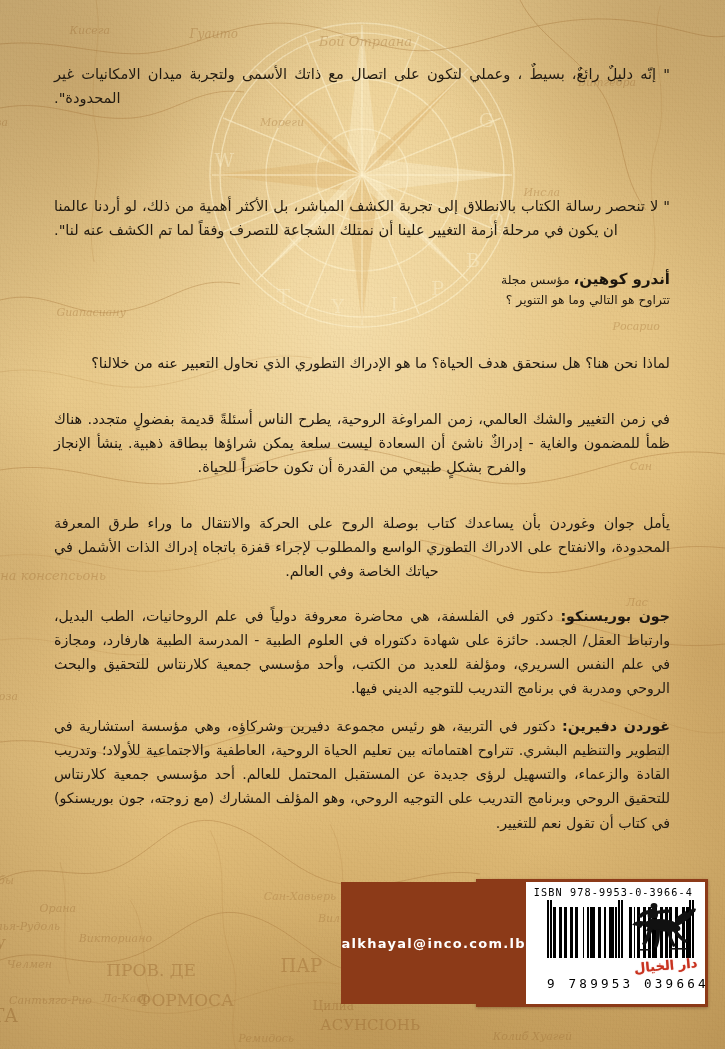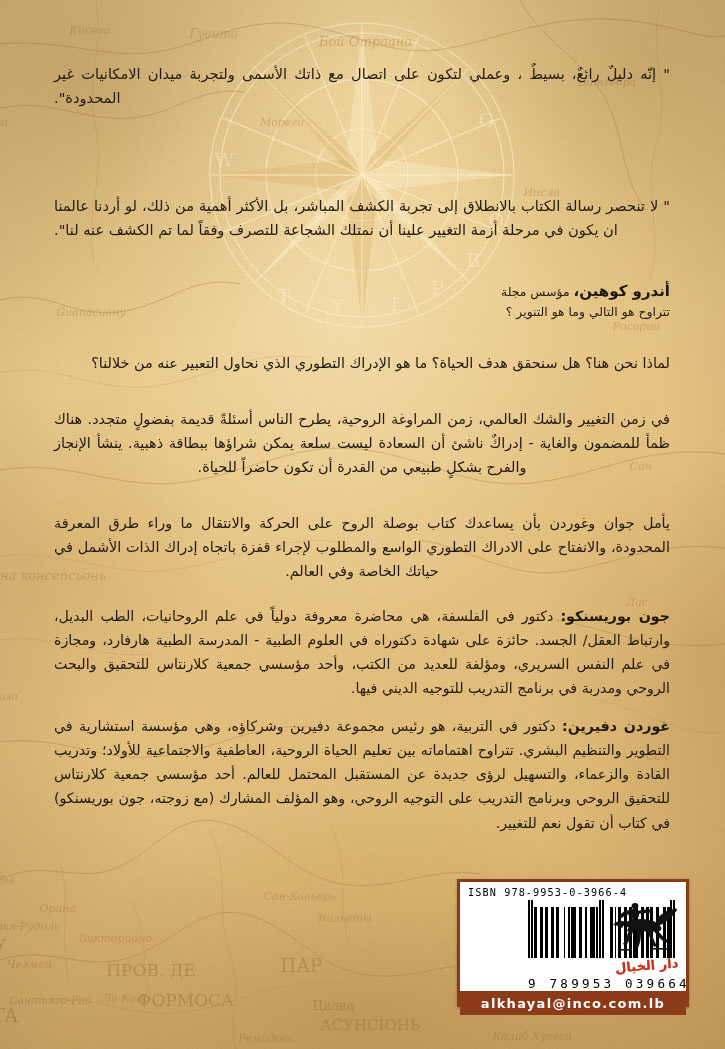--- a/index.html
+++ b/index.html
@@ -118,30 +118,30 @@
     line-height: 1.70;
     text-align: justify;
     text-align-last: right;
     direction: rtl;
   }
   .bio-par b { font-weight: bold; }
 
   
   #isbn-box {
     position: absolute;
-    left: 457px;
+    left: 476px;
     top: 879px;
     width: 232px;
     height: 128px;
     background: #ffffff;
     border: 3px solid #8c3a18;
     box-sizing: border-box;
     box-shadow: 0 1px 3px rgba(60,30,10,.35);
     display: flex;
-    flex-direction: column;
+    flex-direction: row;
   }
   #isbn-inner {
     flex: 1 1 auto;
     background: #fff;
     position: relative;
     padding: 5px 8px 0 8px;
     box-sizing: border-box;
   }
   #isbn-text {
     font-family: "DejaVu Sans Mono", "Liberation Mono", monospace;
@@ -330,21 +330,21 @@
 
   <div id="content">
 
     <div class="txt-block" style="left:54px; top:62px; width:616px;">
       <div class="quote">" إنّه دليلٌ رائعٌ، بسيطٌ ، وعملي لتكون على اتصال مع ذاتك الأسمى ولتجربة ميدان الامكانيات غير المحدودة".</div>
     </div>
 
     <div class="txt-block" style="left:54px; top:194px; width:616px;">
       <div class="quote">" لا تنحصر رسالة الكتاب بالانطلاق إلى تجربة الكشف المباشر، بل الأكثر أهمية من ذلك، لو أردنا عالمنا ان يكون في مرحلة أزمة التغيير علينا أن نمتلك الشجاعة للتصرف وفقاً لما تم الكشف عنه لنا".</div>
     </div>
-    <div class="txt-block" style="left:54px; top:280px; width:616px;">
+    <div class="txt-block" style="left:54px; top:268px; width:616px;">
       <div class="attrib-name"><span>أندرو كوهين،</span><span class="sub"> مؤسس مجلة</span></div>
       <div class="attrib-sub">تتراوح هو التالي وما هو التنوير ؟</div>
     </div>
 
     <div class="txt-block" style="left:54px; top:408px; width:616px;">
       <div class="body-par center-last">في زمن التغيير والشك العالمي، زمن المراوغة الروحية، يطرح الناس أسئلةً قديمة بفضولٍ متجدد. هناك ظمأ للمضمون والغاية - إدراكٌ ناشئ أن السعادة ليست سلعة يمكن شراؤها ببطاقة ذهبية. ينشأ الإنجاز والفرح بشكلٍ طبيعي من القدرة أن تكون حاضراً للحياة.</div>
     </div>
 
     <div class="txt-block" style="left:54px; top:352px; width:616px;">
       <div class="body-par">لماذا نحن هنا؟ هل سنحقق هدف الحياة؟ ما هو الإدراك التطوري الذي نحاول التعبير عنه من خلالنا؟</div>

